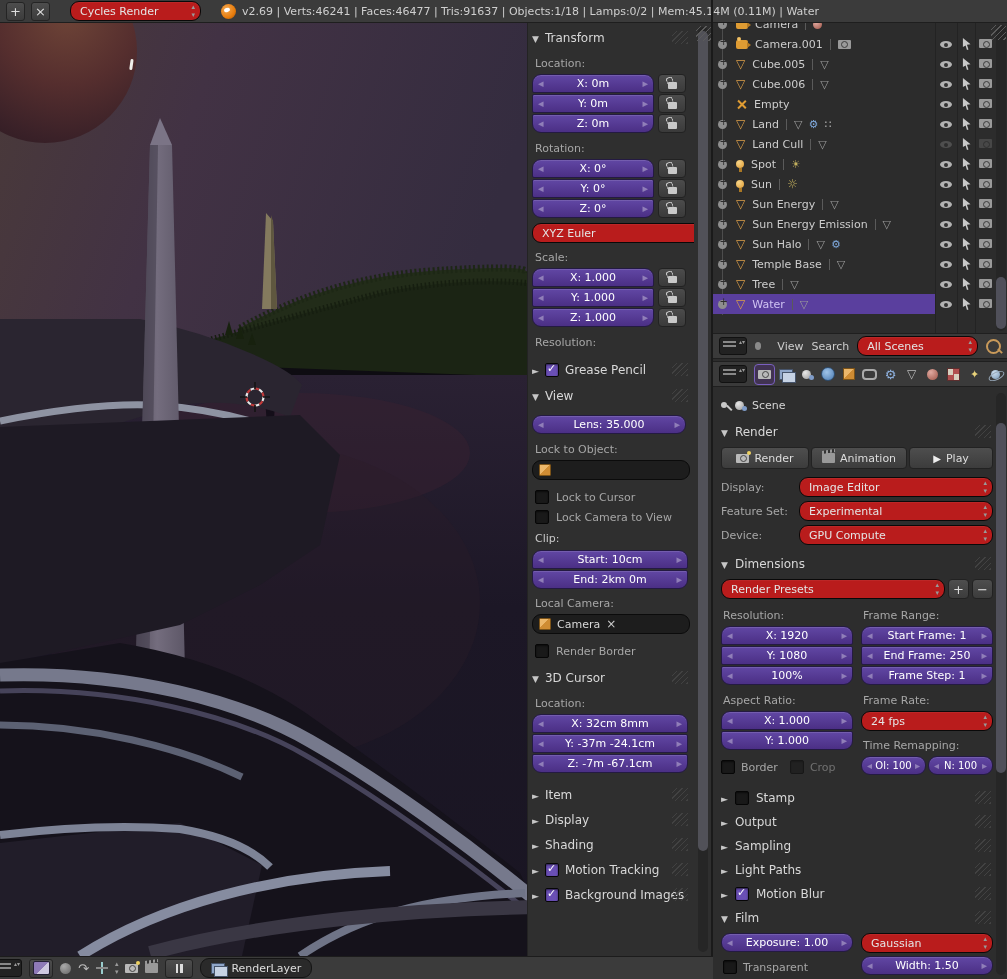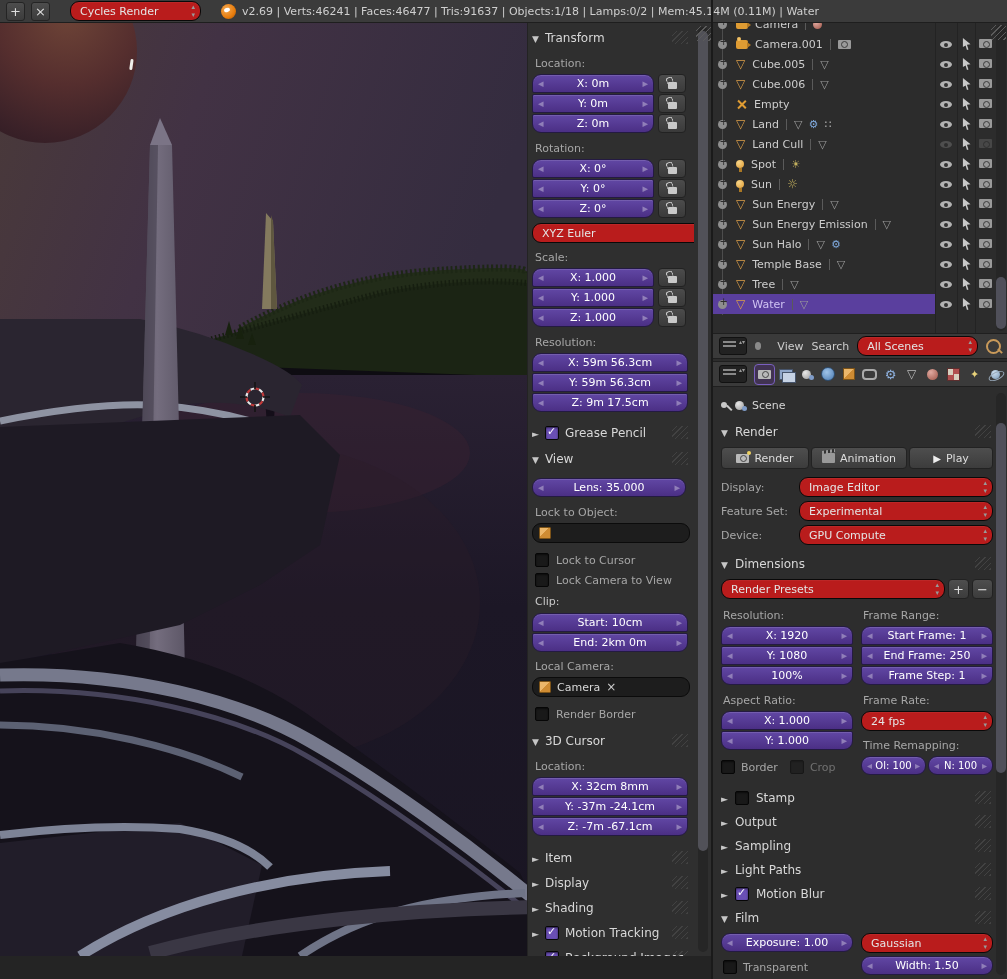--- a/index.html
+++ b/index.html
@@ -336,25 +336,20 @@
           </div>
         <div class="lockbtn">
             <i class="ilock"></i>
           </div>
         <div class="lockbtn">
             <i class="ilock"></i>
           </div>
       </div>
     </div>
     <div class="lbl" style="margin:8px 0 4px 3px;">Resolution:</div>
-    <div class="sstack" style="width:156px;">
-      <div class="slider"><span>X: 59m 56.3cm</span></div>
-      <div class="slider"><span>Y: 59m 56.3cm</span></div>
-      <div class="slider"><span>Z: 9m 17.5cm</span></div>
-    </div>
     <div class="phead" style="margin-top:12px;">
       <i class="tri-c"></i>
       <span class="chk on"></span>
       <span>Grease Pencil</span>
         <i class="grip"></i>
     </div>
     <div class="phead" style="margin-top:8px;">
       <i class="tri-o"></i>
       <span>View</span>
         <i class="grip"></i>
@@ -832,14 +827,34 @@
           </div>
           <div class="slider" style="margin-top:3px;"><span>Width: 1.50</span></div>
         </div>
       </div>
     </div>
     <div class="vscroll" style="left:283px;top:370px;bottom:4px;">
       <div class="vthumb" style="top:30px;height:350px;"></div>
     </div>
   </div>
 
+  <div class="botbar">
+    <span class="edbtn" style="margin-left:-10px;"></span>
+    <span class="hbtn" style="width:22px;">
+        <i class="icon-imgview"></i>
+      </span>
+    <span class="icon-circle"></span>
+    <span class="icon-hook"></span>
+    <span class="icon-snap"></span>
+    <i class="updn" style="position:static;"></i>
+    <i class="icon-camstar"></i>
+    <i class="icon-clapper"></i>
+    <span class="pausebtn">
+        <i></i>
+        <i></i>
+      </span>
+    <div class="rldrop">
+      <i class="ti-layers"></i>
+      <span>RenderLayer</span>
+    </div>
+  </div>
 
 </div>
 
 </body></html>

